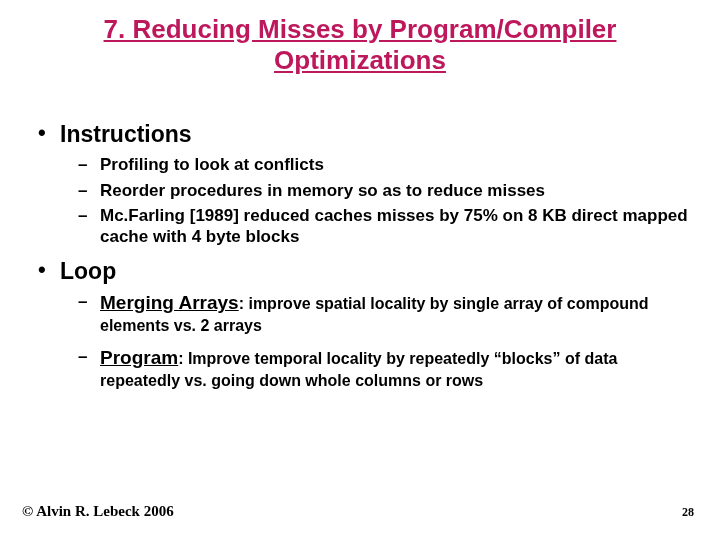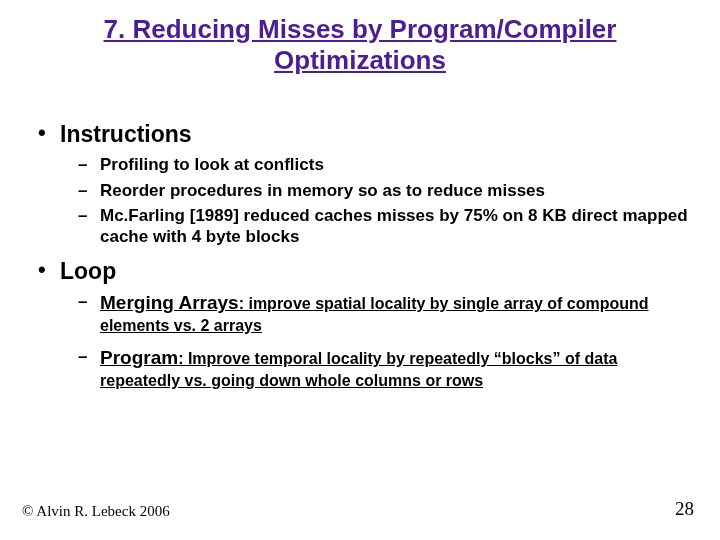--- a/index.html
+++ b/index.html
@@ -14,21 +14,21 @@
     overflow: hidden;
   }
   .slide {
     width: 720px;
     height: 540px;
     box-sizing: border-box;
     padding: 10px 30px 0 30px;
     position: relative;
   }
   .title {
-    color: #4c1d95;
+    color: #be185d;
     text-align: center;
     font-size: 26px;
     font-weight: bold;
     text-decoration: underline;
     line-height: 1.2;
     margin: 4px auto 30px auto;
     max-width: 560px;
   }
   .body {
     font-size: 18px;
@@ -71,37 +71,37 @@
   ul.lvl2 > li::before {
     content: "–";
     position: absolute;
     left: 0;
     top: 0;
   }
   .term {
     font-size: 19px;
   }
   .underline { text-decoration: underline; }
-  .data-list > li { margin-bottom: 10px !important; text-decoration: underline; }
+  .data-list > li { margin-bottom: 10px !important; }
   .desc { font-size: 16px; }
   .footer-left {
     position: absolute;
     left: 22px;
     bottom: 20px;
     font-size: 15px;
     font-family: "Times New Roman", Times, serif;
-    font-weight: normal;
+    font-weight: bold;
   }
   .footer-right {
     position: absolute;
     right: 26px;
     bottom: 20px;
-    font-size: 19px;
+    font-size: 12px;
     font-family: "Times New Roman", Times, serif;
-    font-weight: normal;
+    font-weight: bold;
     margin-left: 36px;
   }
 </style>
 </head>
 <body>
 
 <div class="slide">
 
   <div class="title">7. Reducing Misses by Program/Compiler Optimizations</div>
 

